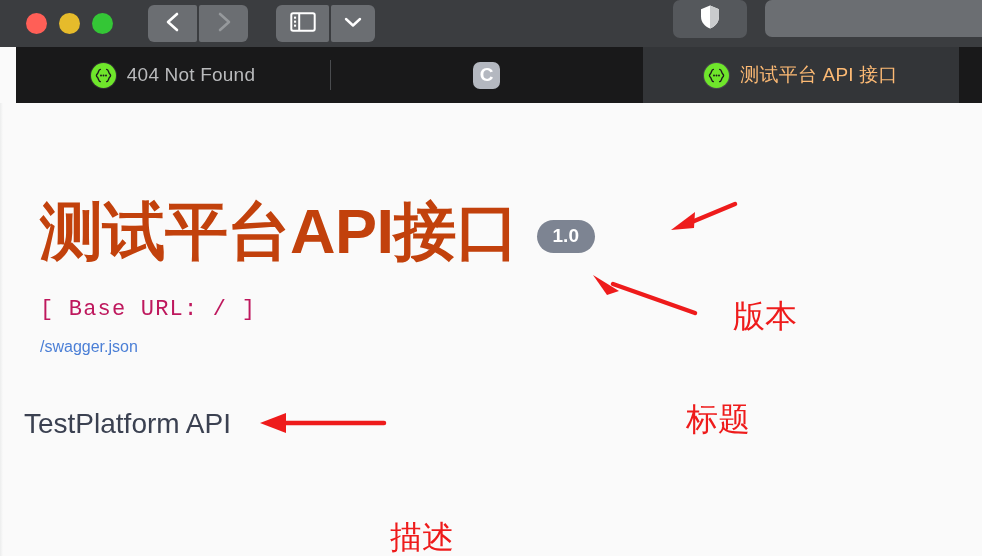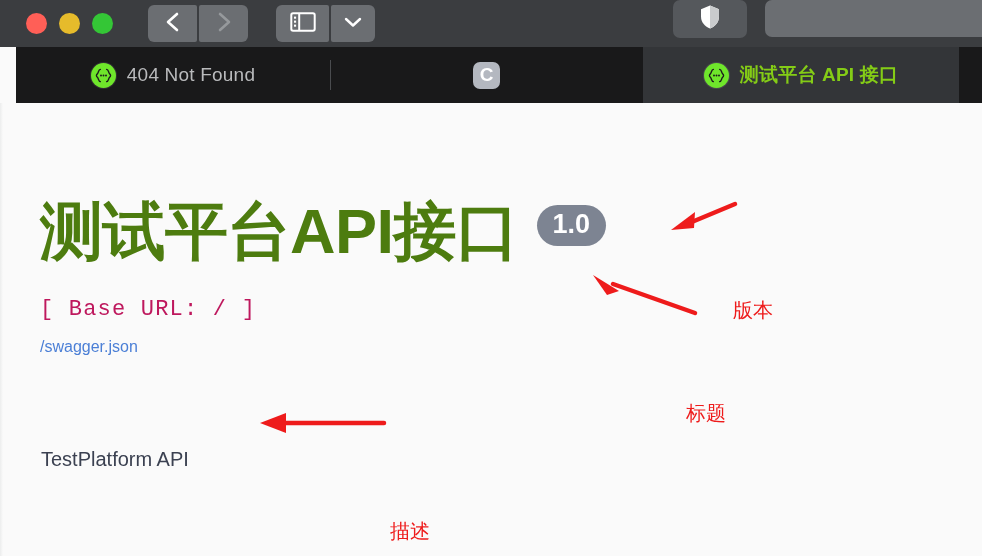--- a/index.html
+++ b/index.html
@@ -130,22 +130,21 @@
     height: 30px;
     background: #4a4c4f;
   }
   .tab-label {
     color: #b9babc;
     font-size: 19px;
     white-space: nowrap;
     letter-spacing: 0.2px;
   }
   .tab.active .tab-label {
-    color: #84cc16;
-    font-weight: bold;
+    color: #fdba74;
   }
 
   .favicon-swagger {
     width: 25px;
     height: 25px;
     border-radius: 50%;
     background: #6fe62b;
     display: flex;
     align-items: center;
     justify-content: center;
@@ -187,34 +186,34 @@
     position: absolute;
     left: 40px;
     top: 93px;
     display: flex;
     align-items: center;
     gap: 18px;
   }
   .api-title {
     font-size: 63px;
     font-weight: bold;
-    color: #4d7c0f;
+    color: #c2410c;
     line-height: 1.12;
     white-space: nowrap;
     letter-spacing: -0.5px;
   }
   .version-badge {
     background: #7d8492;
     color: #ffffff;
-    font-size: 27px;
+    font-size: 19px;
     font-weight: bold;
     border-radius: 28px;
     padding: 6px 16px 8px 16px;
     align-self: flex-start;
-    margin-top: 9px;
+    margin-top: 24px;
     line-height: 1;
   }
 
   .base-url {
     position: absolute;
     left: 40px;
     top: 194px;
     font-family: "Liberation Mono", "DejaVu Sans Mono", monospace;
     font-size: 22px;
     color: #be185d;
@@ -226,33 +225,32 @@
     left: 40px;
     top: 235px;
     font-size: 16px;
     color: #4b7fd6;
     text-decoration: none;
     white-space: nowrap;
   }
 
   .description {
     position: absolute;
-    left: 41px;
+    left: 24px;
     top: 305px;
-    font-size: 20px;
+    font-size: 28px;
     color: #3b4151;
     white-space: nowrap;
-    margin-top: 40px;
   }
 
   
   .annot {
     position: absolute;
     color: #ee1b1b;
-    font-size: 20px;
+    font-size: 32px;
     white-space: nowrap;
     line-height: 1;
   }
   .annot-version { left: 733px; top: 197px; }
   .annot-title   { left: 686px; top: 300px; }
   .annot-desc    { left: 390px; top: 418px; }
 
   .arrow-svg {
     position: absolute;
     pointer-events: none;

